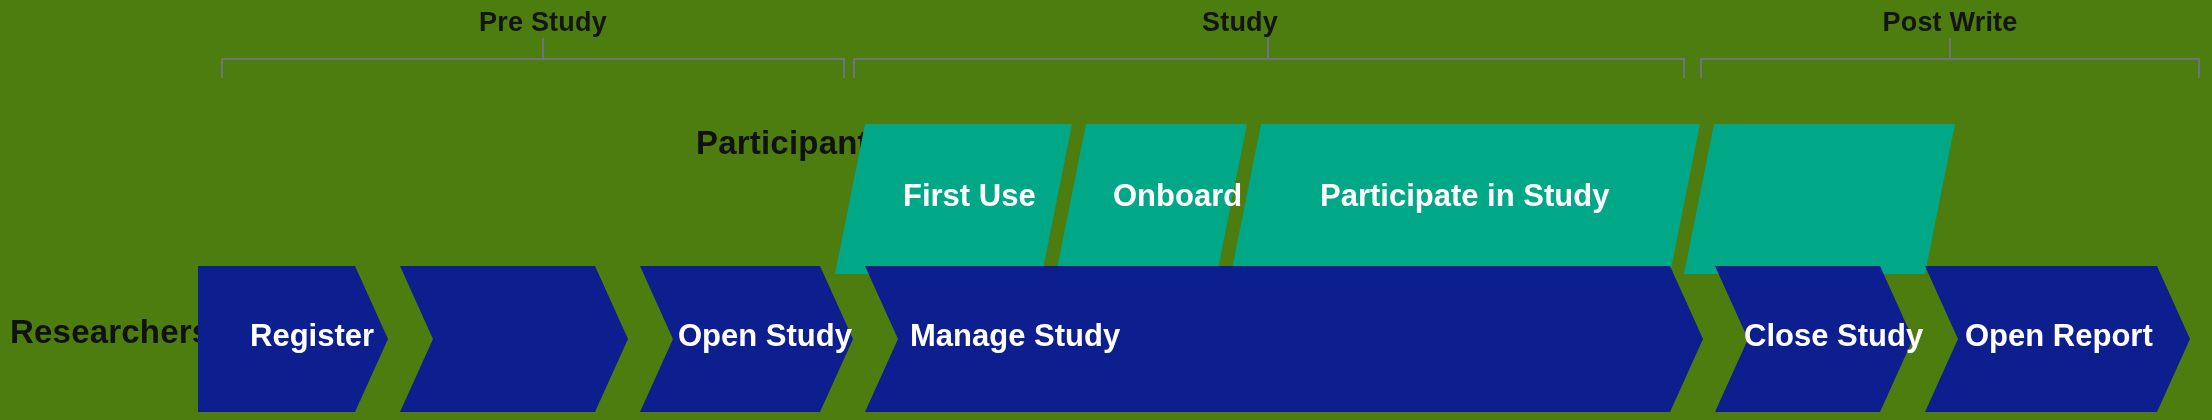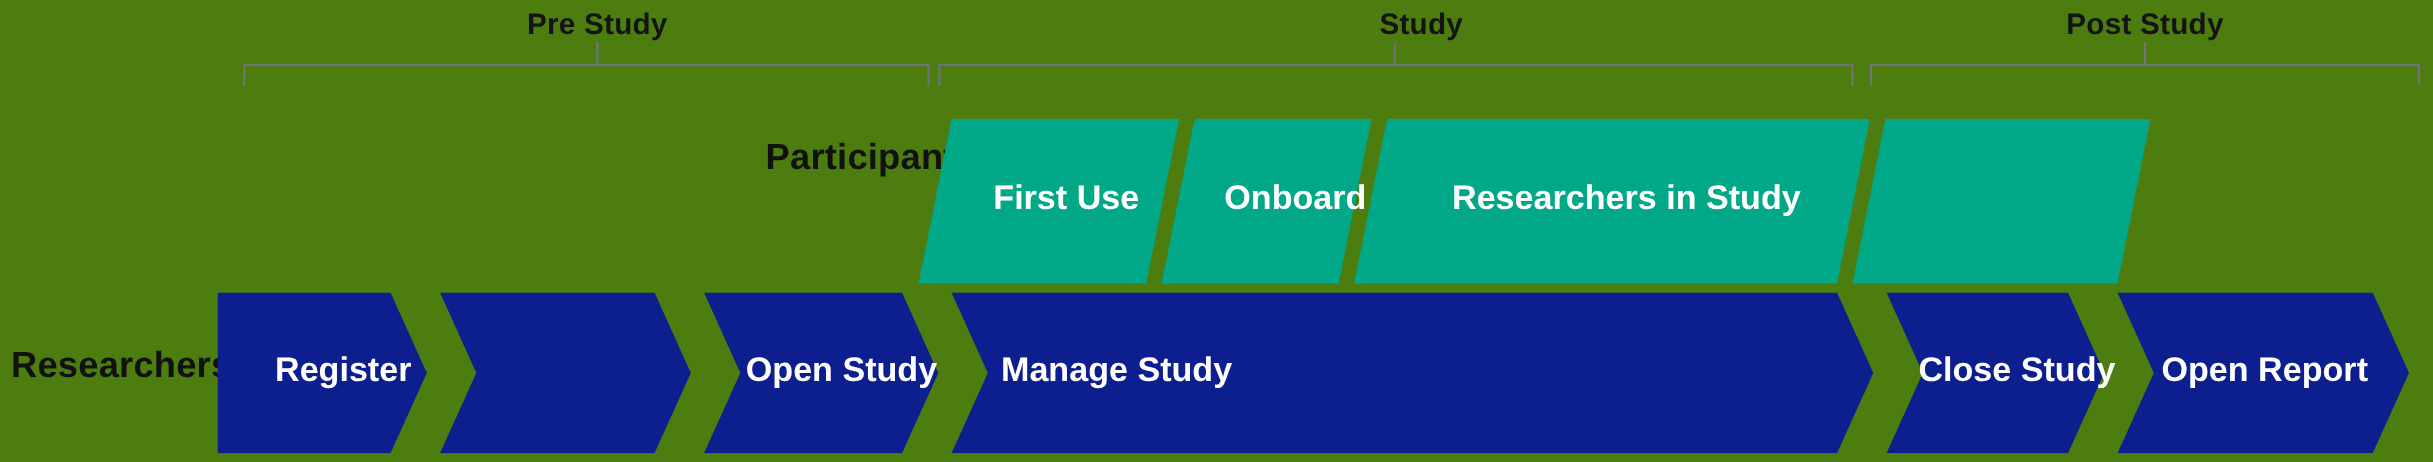--- a/index.html
+++ b/index.html
@@ -84,21 +84,21 @@
     left: 10px;
     width: 178px;
     text-align: left;
     line-height: 44px;
   }
 
   
   .flow-row {
     position: absolute;
   }
-  #participants-row { left: 0; top: 108px;  width: 2212px; height: 150px; }
+  #participants-row { left: 0; top: 124px;  width: 2212px; height: 150px; }
   #researchers-row  { left: 0; top: 266px;  width: 1946px; height: 146px; }
 
   .seg-text {
     position: absolute;
     font-family: "Liberation Sans", sans-serif;
     font-weight: bold;
     color: #ffffff;
     white-space: nowrap;
     pointer-events: none;
   }
@@ -115,29 +115,29 @@
   <div>
 
     <div class="phase-label" style="left:543px;">Pre Study</div>
     <div class="bracket" style="left:221px; width:624px;">
       <div class="hline"></div>
       <div class="tick-left"></div>
       <div class="tick-right"></div>
       <div class="tick-center" style="left:322px;"></div>
     </div>
 
-    <div class="phase-label" style="left:1292px;">Study</div>
+    <div class="phase-label" style="left:1240px;">Study</div>
     <div class="bracket" style="left:853px; width:832px;">
       <div class="hline"></div>
       <div class="tick-left"></div>
       <div class="tick-right"></div>
       <div class="tick-center" style="left:415px;"></div>
     </div>
 
-    <div class="phase-label" style="left:1950px;">Post Study</div>
+    <div class="phase-label" style="left:1950px;">Post Write</div>
     <div class="bracket" style="left:1700px; width:500px;">
       <div class="hline"></div>
       <div class="tick-left"></div>
       <div class="tick-right"></div>
       <div class="tick-center" style="left:250px;"></div>
     </div>
 
   </div>
 
   <div class="row-label" id="participants-label">Participants</div>
@@ -149,21 +149,21 @@
 
       <polygon fill="#00A887" points="1086,0 1247,0 1217,150 1056,150"></polygon>
 
       <polygon fill="#00A887" points="1261,0 1700,0 1670,150 1231,150"></polygon>
 
       <polygon fill="#00A887" points="1714,0 1955,0 1925,150 1684,150"></polygon>
     </svg>
 
     <div class="seg-text green" style="left:903px; top:54px;">First Use</div>
     <div class="seg-text green" style="left:1113px; top:54px;">Onboard</div>
-    <div class="seg-text green" style="left:1320px; top:54px;">Researchers in Study</div>
+    <div class="seg-text green" style="left:1320px; top:54px;">Participate in Study</div>
   </div>
 
   <div class="row-label" id="researchers-label">Researchers</div>
 
   <div class="flow-row" id="researchers-row">
     <svg width="2212" height="146" viewBox="0 0 2212 146">
 
       <polygon fill="#0D1E8E" points="198,0 355,0 388,73 355,146 198,146"></polygon>
 
       <polygon fill="#0D1E8E" points="400,0 595,0 628,73 595,146 400,146 433,73"></polygon>

